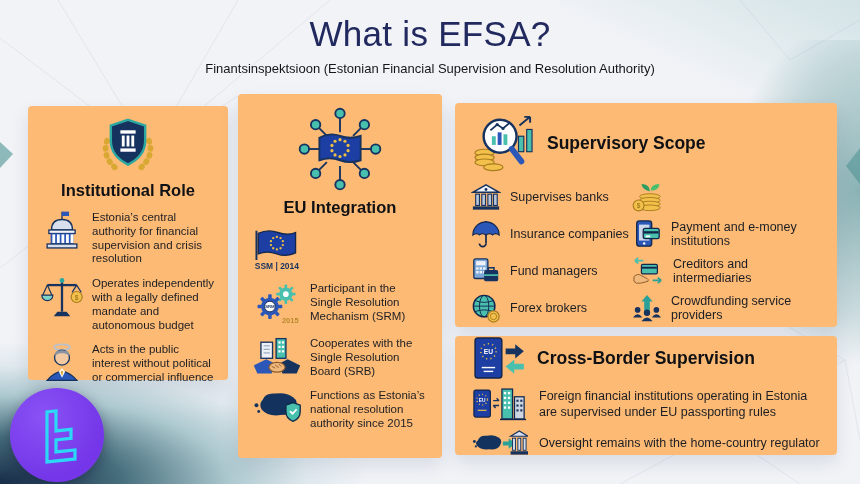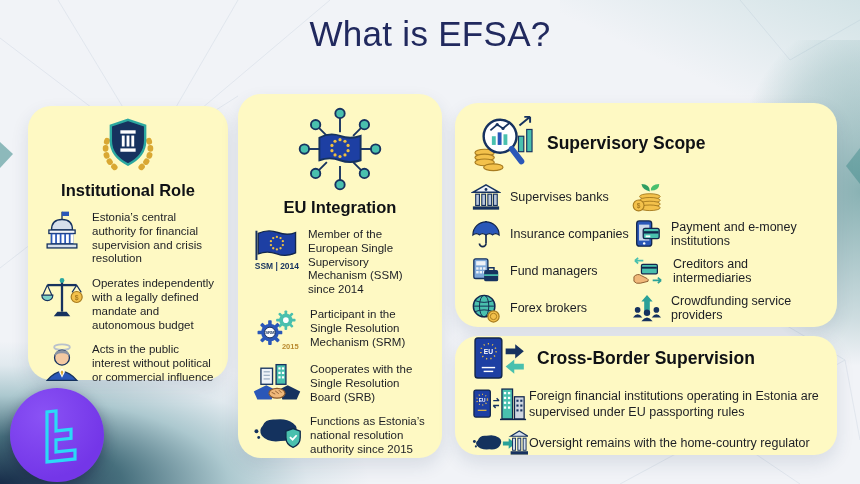--- a/index.html
+++ b/index.html
@@ -5,37 +5,37 @@
   *{margin:0;padding:0;box-sizing:border-box}
   html,body{width:860px;height:484px}
   body{position:relative;overflow:hidden;background:#f1f3f7;font-family:"Liberation Sans",sans-serif;color:#1c1e24}
   .mesh{position:absolute;inset:0;pointer-events:none}
   .grad-tr{position:absolute;right:0;top:0;width:300px;height:140px;background:linear-gradient(205deg,rgba(140,190,190,.30),transparent 55%)}
   .grad-r{position:absolute;right:0;top:40px;width:180px;height:360px;background:radial-gradient(ellipse 170px 230px at 100% 42%,rgba(42,118,118,.52),rgba(42,118,118,.18) 55%,transparent 76%)}
   .grad-bl{position:absolute;left:0;bottom:0;width:480px;height:160px;background:radial-gradient(ellipse 440px 170px at 0% 100%,rgba(14,36,66,.96) 0%,rgba(28,78,94,.8) 28%,rgba(88,148,158,.45) 52%,rgba(150,190,200,.18) 70%,transparent 84%)}
   .header{position:absolute;left:0;right:0;top:14px;text-align:center}
   .title{font-size:35px;font-weight:normal;color:#21295e;letter-spacing:.3px}
   .subtitle{margin-top:7px;font-size:13px;color:#14161c}
-  .card{position:absolute;background:#fef9c3;border-radius:23px;box-shadow:0 8px 18px rgba(35,55,90,.12)}
+  .card{position:absolute;background:#fdba74;border-radius:4px;box-shadow:0 8px 18px rgba(35,55,90,.12)}
   .card-1{left:28px;top:106px;width:200px;height:274px;padding:10px 12px}
   .card-2{left:238px;top:94px;width:204px;height:364px;padding:10px 14px}
   .card-3{left:455px;top:103px;width:382px;height:224px;padding:10px 16px}
   .card-4{left:455px;top:336px;width:382px;height:119px;padding:0 16px}
   .hicon{display:flex;justify-content:center}
   .card-title-c{font-size:16.5px;font-weight:bold;color:#0f1115;text-align:center;margin:4px 0 9px}
   .item{display:flex;align-items:flex-start;gap:8px;margin-top:9px}
   .item .ic{flex:0 0 44px;display:flex;justify-content:center;align-items:flex-start}
   .item .tx{font-size:11.5px;line-height:1.2;padding-top:2px}
   .hrow{display:flex;align-items:center;gap:12px}
   .hrow .card-title-l{font-size:17.5px;font-weight:bold;color:#0f1115}
   .scope-cols{display:grid;grid-template-columns:46% 54%;margin-top:2px}
   .srow{display:flex;align-items:center;gap:9px;margin-top:7px}
   .srow .ic{flex:0 0 30px;display:flex;justify-content:center}
   .srow .tx{font-size:12.5px;line-height:1.15}
-  .cb-item{display:flex;align-items:center;margin-top:7px}
+  .cb-item{display:flex;align-items:center;gap:10px;margin-top:7px}
   .cb-item .ic{flex:0 0 58px;display:flex;justify-content:center}
   .cb-item .tx{font-size:12.5px;line-height:1.25}
   .logo{position:absolute;left:10px;top:388px;width:94px;height:94px;border-radius:50%;
     background:radial-gradient(circle at 35% 30%,#8a52f5,#7436e8 70%);display:flex;align-items:center;justify-content:center;
     box-shadow:0 4px 14px rgba(20,20,60,.4)}
   svg{display:block}
 </style>
 </head>
 <body>
 
@@ -47,20 +47,21 @@
   </g>
   <polygon points="0,142 13,154 0,168" fill="#4b9393" opacity="0.6"></polygon>
   <polygon points="860,148 846,166 860,184" fill="#5aa0a0" opacity="0.5"></polygon>
 </svg>
 <div class="grad-tr"></div>
 <div class="grad-r"></div>
 <div class="grad-bl"></div>
 
 <div class="header">
   <div class="title">What is EFSA?</div>
+  <div class="subtitle">Finantsinspektsioon (Estonian Financial Supervision and Resolution Authority)</div>
 </div>
 
 <div class="card card-1">
   <div class="hicon">
     <svg width="78" height="61" viewBox="0 0 80 64">
       <path d="M18 26 Q12 44 30 57" stroke="#d9a833" stroke-width="6" stroke-dasharray="1 6.5" stroke-linecap="round" fill="none"></path>
       <path d="M62 26 Q68 44 50 57" stroke="#d9a833" stroke-width="6" stroke-dasharray="1 6.5" stroke-linecap="round" fill="none"></path>
       <path d="M40 4 L58 10 V26 Q58 42 40 51 Q22 42 22 26 V10 Z" fill="#16325f" stroke="#2ca8a0" stroke-width="2.5"></path>
       <rect x="32" y="15" width="16" height="3.5" fill="#fff"></rect>
       <rect x="33.5" y="20.5" width="3" height="11.5" fill="#fff"></rect>
@@ -177,21 +178,20 @@
             <circle cx="32.1" cy="24.7" r="1.3"></circle>
           <circle cx="28" cy="26" r="1.3"></circle>
             <circle cx="23.9" cy="24.7" r="1.3"></circle>
             <circle cx="21.3" cy="21.2" r="1.3"></circle>
             <circle cx="21.3" cy="16.8" r="1.3"></circle>
             <circle cx="23.9" cy="13.3" r="1.3"></circle>
         </g>
         <text x="28" y="48" font-size="9.5" font-weight="bold" fill="#16325f" text-anchor="middle">SSM | 2014</text>
       </svg>
     </span>
-    <span class="tx">Member of the European Single Supervisory Mechanism (SSM) since 2014</span>
   </div>
 
   <div class="item">
     <span class="ic">
       <svg width="50" height="46" viewBox="0 0 56 52">
         <g fill="#49c0ae">
           <rect x="36.5" y="5" width="3" height="22" rx="1"></rect>
           <rect x="36.5" y="5" width="3" height="22" rx="1" transform="rotate(45 38 16)"></rect>
           <rect x="36.5" y="5" width="3" height="22" rx="1" transform="rotate(90 38 16)"></rect>
           <rect x="36.5" y="5" width="3" height="22" rx="1" transform="rotate(135 38 16)"></rect>

